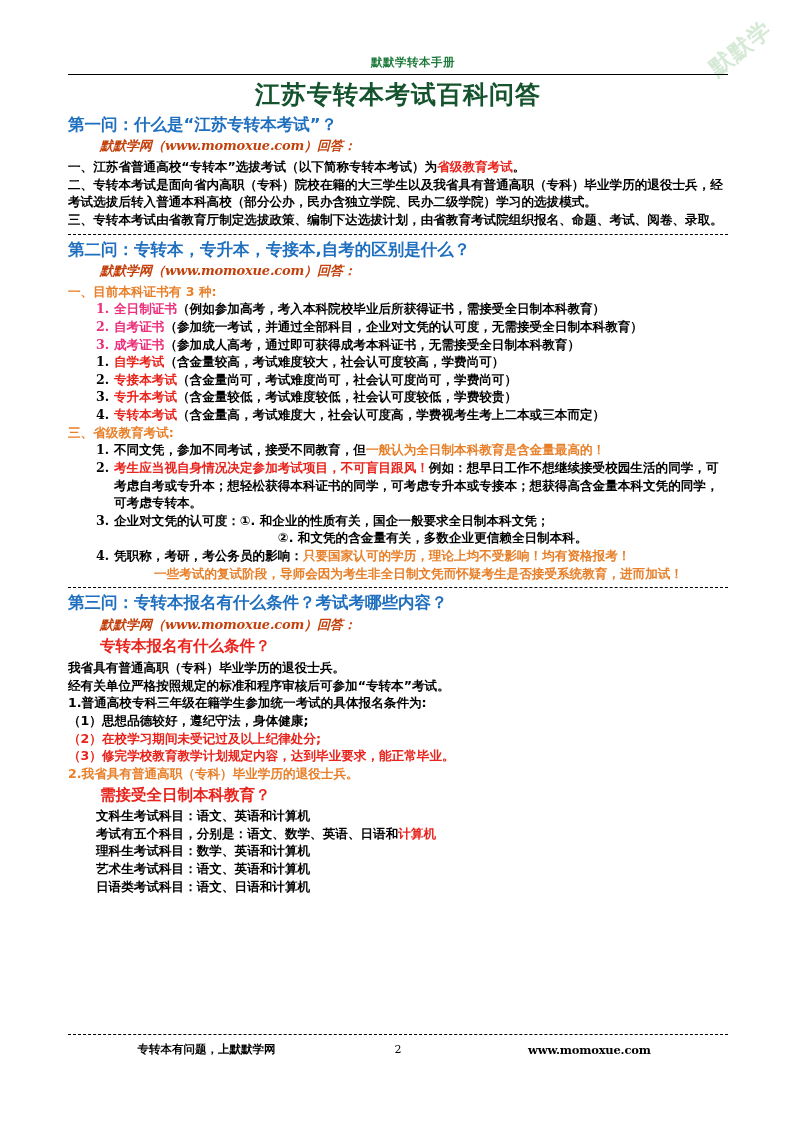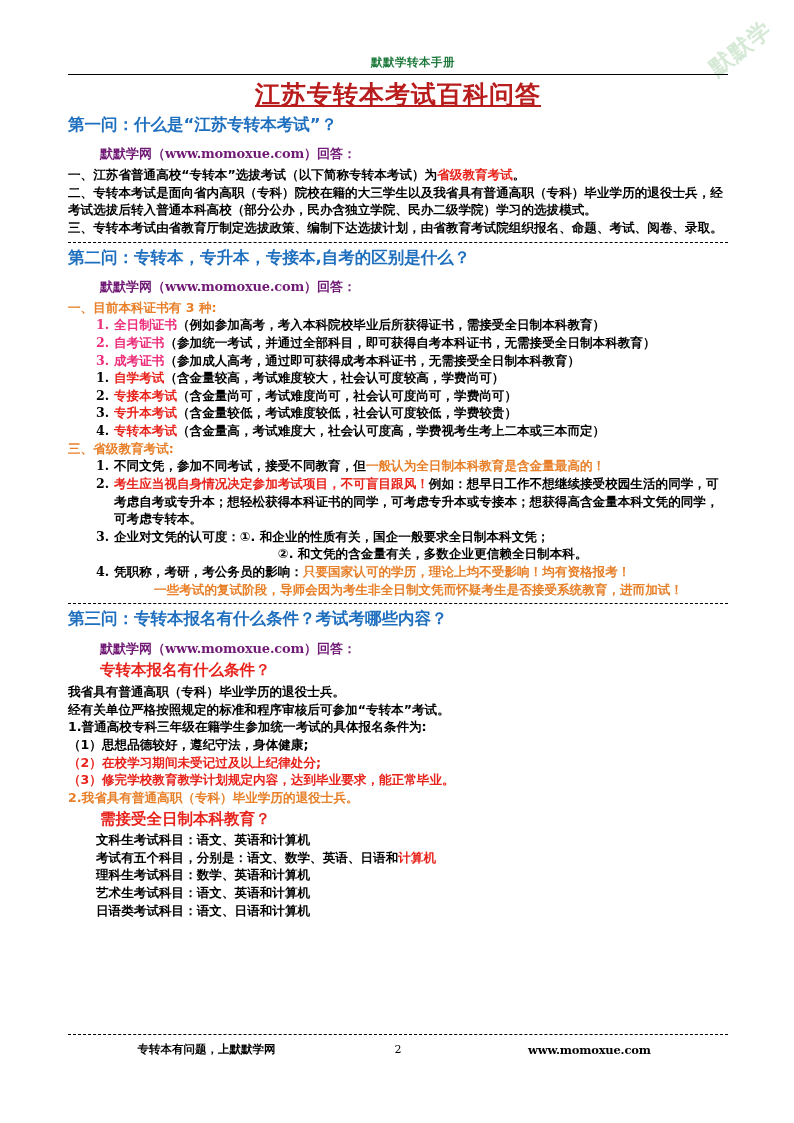--- a/index.html
+++ b/index.html
@@ -58,41 +58,41 @@
   .content {
     position: absolute;
     top: 78px;
     left: 68px;
     width: 660px;
   }
   .doc-title {
     text-align: center;
     font-size: 25px;
     font-weight: bold;
-    color: #b91c1c;
+    color: #14532d;
     letter-spacing: 1px;
     line-height: 1.2;
     margin: 2px 0 4px 0;
-    text-decoration: underline;
   }
   .q-head {
     color: #1f6fbf;
     font-size: 16.5px;
     font-weight: bold;
     line-height: 1.35;
     margin: 2px 0 1px 0;
   }
   .answer-line {
-    color: #701a75;
+    color: #c2410c;
     font-size: 13px;
     font-weight: bold;
     margin-left: 32px;
     line-height: 1.45;
-    margin-top: 9px;
+    margin-top: 1px;
     margin-bottom: 2px;
+    font-style: italic;
   }
   .answer-line .url {
     font-family: "DejaVu Serif", "Liberation Serif", serif;
     font-weight: bold;
     letter-spacing: -.2px;
   }
   .body-line {
     font-size: 12.6px;
     color: #000000;
     line-height: 1.43;
@@ -194,21 +194,21 @@
     <div class="q-head">第二问：专转本，专升本，专接本,自考的区别是什么？</div>
     <div class="answer-line">
       <span>默默学网（</span><span class="url">www.momoxue.com</span><span>）回答：</span>
     </div>
 
     <div class="body-line lvl1 c-orange tight">一、目前本科证书有 3 种:</div>
     <div class="body-line hang-2 tight">
       <span class="no c-pink num-lat">1.</span><span class="c-pink">全日制证书</span><span class="c-black">（例如参加高考，考入本科院校毕业后所获得证书，需接受全日制本科教育）</span>
     </div>
     <div class="body-line hang-2 tight">
-      <span class="no c-pink num-lat">2.</span><span class="c-pink">自考证书</span><span class="c-black">（参加统一考试，并通过全部科目，即可获得自考本科证书，无需接受全日制本科教育）</span>
+      <span class="no c-pink num-lat">2.</span><span class="c-pink">自考证书</span><span class="c-black">（参加统一考试，并通过全部科目，企业对文凭的认可度，无需接受全日制本科教育）</span>
     </div>
     <div class="body-line hang-2 tight">
       <span class="no c-pink num-lat">3.</span><span class="c-pink">成考证书</span><span class="c-black">（参加成人高考，通过即可获得成考本科证书，无需接受全日制本科教育）</span>
     </div>
 
     <div class="body-line hang-2 tight">
       <span class="no c-black num-lat">1.</span><span class="c-red">自学考试</span><span class="c-black">（含金量较高，考试难度较大，社会认可度较高，学费尚可）</span>
     </div>
     <div class="body-line hang-2 tight">
       <span class="no c-black num-lat">2.</span><span class="c-red">专接本考试</span><span class="c-black">（含金量尚可，考试难度尚可，社会认可度尚可，学费尚可）</span>

